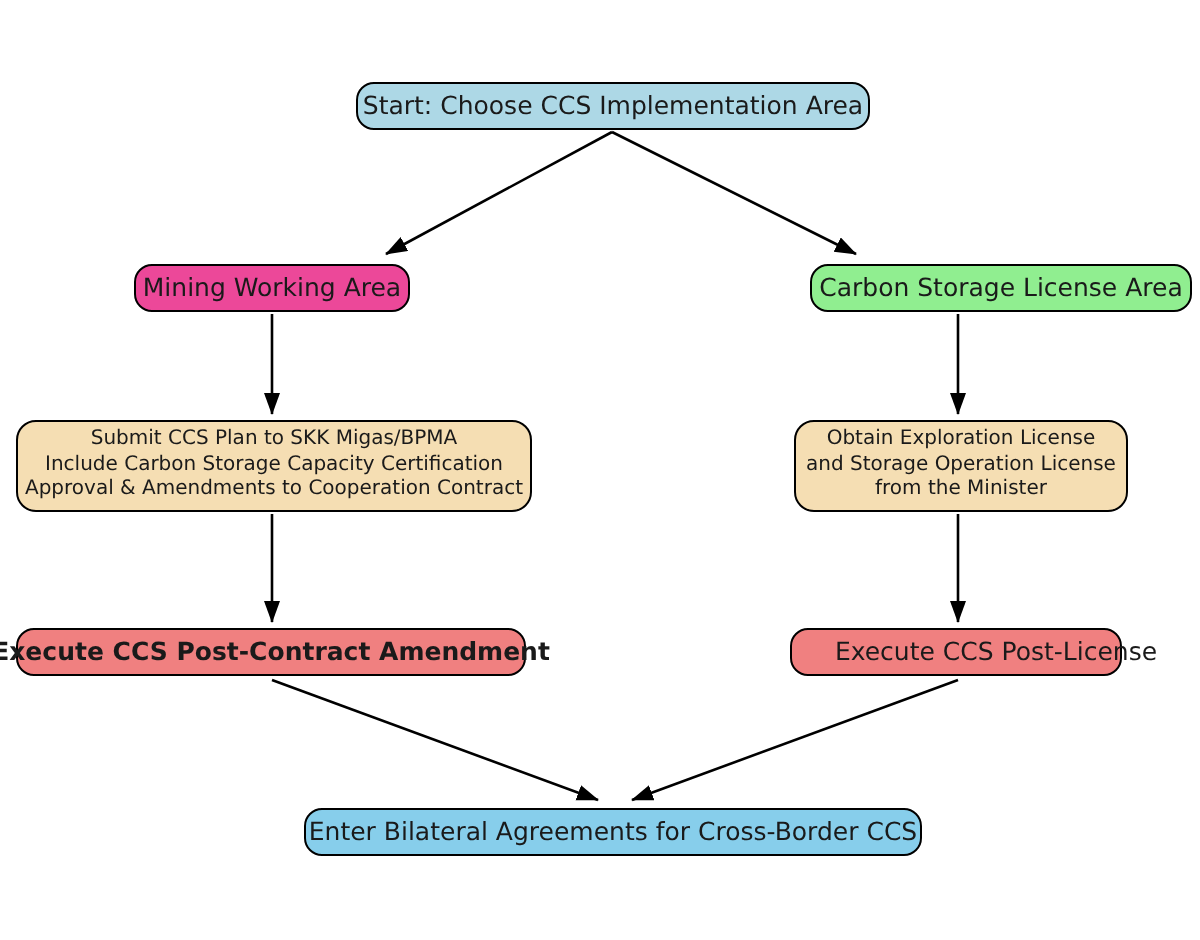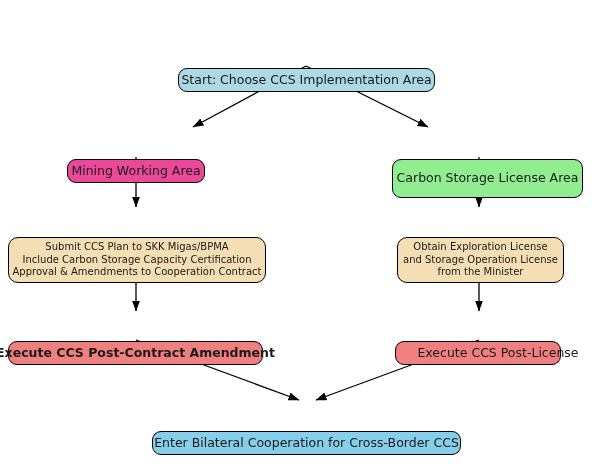--- a/index.html
+++ b/index.html
@@ -23,27 +23,26 @@
     border-radius: 9px;
     display: flex;
     flex-direction: column;
     align-items: center;
     justify-content: center;
     text-align: center;
     color: #1a1a1a;
     font-size: 12.5px;
     line-height: 1.15;
     white-space: nowrap;
-    margin-top: 27px;
   }
   .node.small { font-size: 10px; line-height: 1.25; border-radius: 10px; }
   .node .line { display: block; }
   #node-start         { left: 178px; top: 41px;  width: 257px; height: 24px; }
   #node-mining        { left: 67px;  top: 132px; width: 138px; height: 24px; }
-  #node-carbon        { left: 392px; top: 132px; width: 191px; height: 39px; }
+  #node-carbon        { left: 405px; top: 132px; width: 191px; height: 24px; }
   #node-submit        { left: 8px;   top: 210px; width: 258px; height: 46px; }
   #node-obtain        { left: 397px; top: 210px; width: 167px; height: 46px; }
   #node-exec-contract { left: 8px;   top: 314px; width: 255px; height: 24px; }
   #node-exec-license  { left: 395px; top: 314px; width: 166px; height: 24px; padding-left: 40px; }
   #node-bilateral     { left: 152px; top: 404px; width: 309px; height: 24px; }
   .edge { stroke: #000000; stroke-width: 1.3; }
 </style>
 </head>
 <body>
 
@@ -91,16 +90,16 @@
 
   <div class="node" id="node-exec-contract" style="background-color: rgb(240, 128, 128); font-weight: bold;">
     <span class="line">Execute CCS Post-Contract Amendment</span>
   </div>
 
   <div class="node" id="node-exec-license" style="background-color: rgb(240, 128, 128);">
     <span class="line">Execute CCS Post-License</span>
   </div>
 
   <div class="node" id="node-bilateral" style="background-color: rgb(135, 206, 235);">
-    <span class="line">Enter Bilateral Cooperation for Cross-Border CCS</span>
+    <span class="line">Enter Bilateral Agreements for Cross-Border CCS</span>
   </div>
 
 </div>
 
 </body></html>

